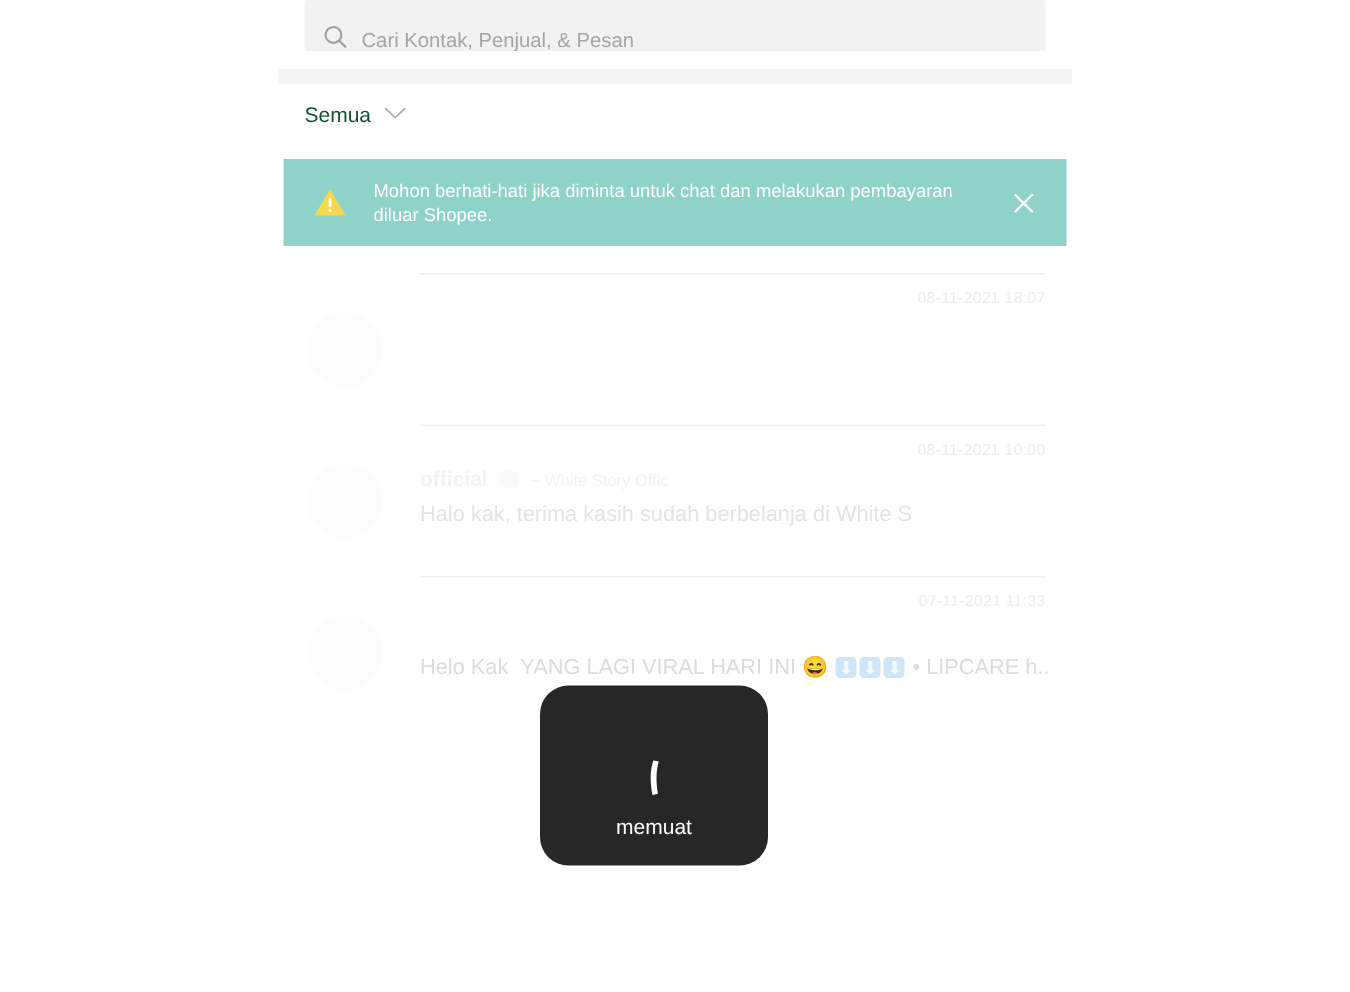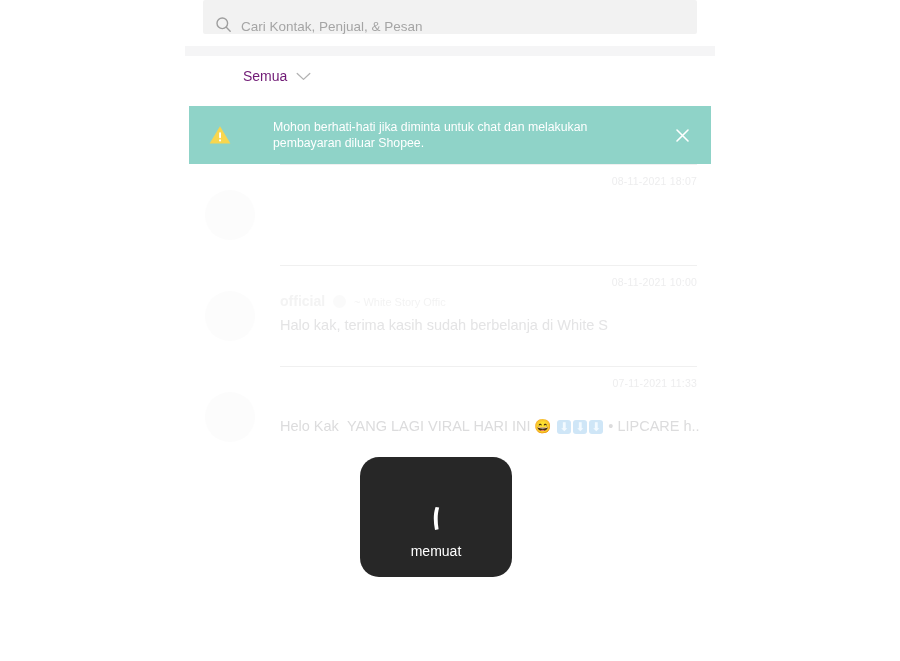--- a/index.html
+++ b/index.html
@@ -82,31 +82,30 @@
     height: 40px;
     display: flex;
     align-items: center;
     padding: 0 18px;
     background: #ffffff;
   }
   .filter-chip {
     display: flex; align-items: center; gap: 9px;
     cursor: pointer;
   }
-  .filter-label { font-size: 14px; color: #701a75; margin-left: 40px; }
+  .filter-label { font-size: 14px; color: #14532d; }
 
   
   .banner {
-    margin: 10px 4px 0 4px;
+    margin: 10px 4px 18px 4px;
     background: #8fd3c8;
     height: 58px;
     display: flex;
     align-items: center;
     padding: 0 14px 0 18px;
-    gap: 24px;
   }
   .warn-icon { flex: 0 0 auto; width: 26px; height: 26px; display:flex; align-items:center; justify-content:center;}
   .banner-text {
     flex: 1 1 auto;
     margin-left: 16px;
     font-size: 12.3px;
     line-height: 16px;
     color: #ffffff;
   }
   .banner-close {

